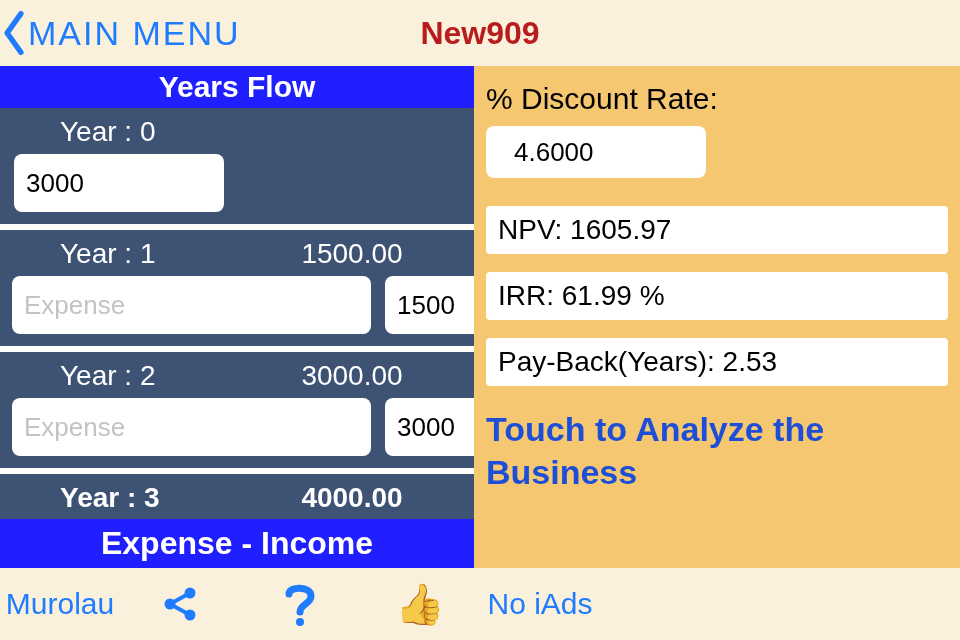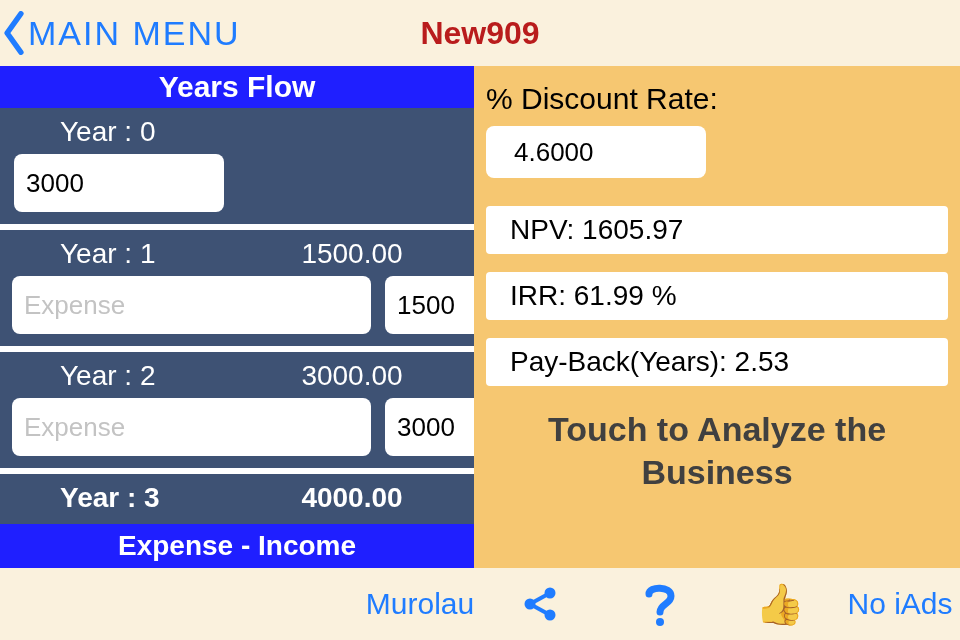--- a/index.html
+++ b/index.html
@@ -49,21 +49,21 @@
     overflow: hidden;
   }
   .blue-bar {
     background: #1f1fff;
     color: #fff;
     font-size: 30px;
     font-weight: 700;
     text-align: center;
     padding: 4px 0;
   }
-  .blue-bar.bottom { padding: 6px 0; font-size: 28px; }
+  .blue-bar.bottom { padding: 6px 0; font-size: 32px; }
   .scroll-area {
     flex: 1;
     overflow: hidden;
     position: relative;
   }
   .year-block {
     border-top: 6px solid #ffffff;
     padding: 6px 12px 12px 12px;
   }
   .year-block:first-child { border-top: none; }
@@ -116,40 +116,39 @@
     height: 52px;
     font-size: 26px;
     padding: 0 28px;
     width: 220px;
     margin-bottom: 28px;
   }
   .result-box {
     background: #fff;
     border-radius: 4px;
     font-size: 28px;
-    padding: 8px 24px;
+    padding: 8px 12px;
     margin-bottom: 18px;
   }
   .analyze {
-    color: #404040;
+    color: #1d4ed8;
     font-size: 34px;
     font-weight: 700;
-    text-align: center;
     line-height: 1.25;
     margin-top: 4px;
     cursor: pointer;
   }
 
   
   .toolbar {
     height: 72px;
     background: #faf1dd;
     display: flex;
     align-items: center;
-    justify-content: flex-end;
+    justify-content: flex-start;
     font-size: 30px;
     color: #1f7cff;
   }
   .tb-item { cursor: pointer; display: flex; align-items: center; justify-content: center; min-width: 120px; }
   .tb-item span { color: #1f7cff; }
   .thumbs { font-size: 40px; filter: saturate(0.8); }
 </style>
 </head>
 <body>
 

